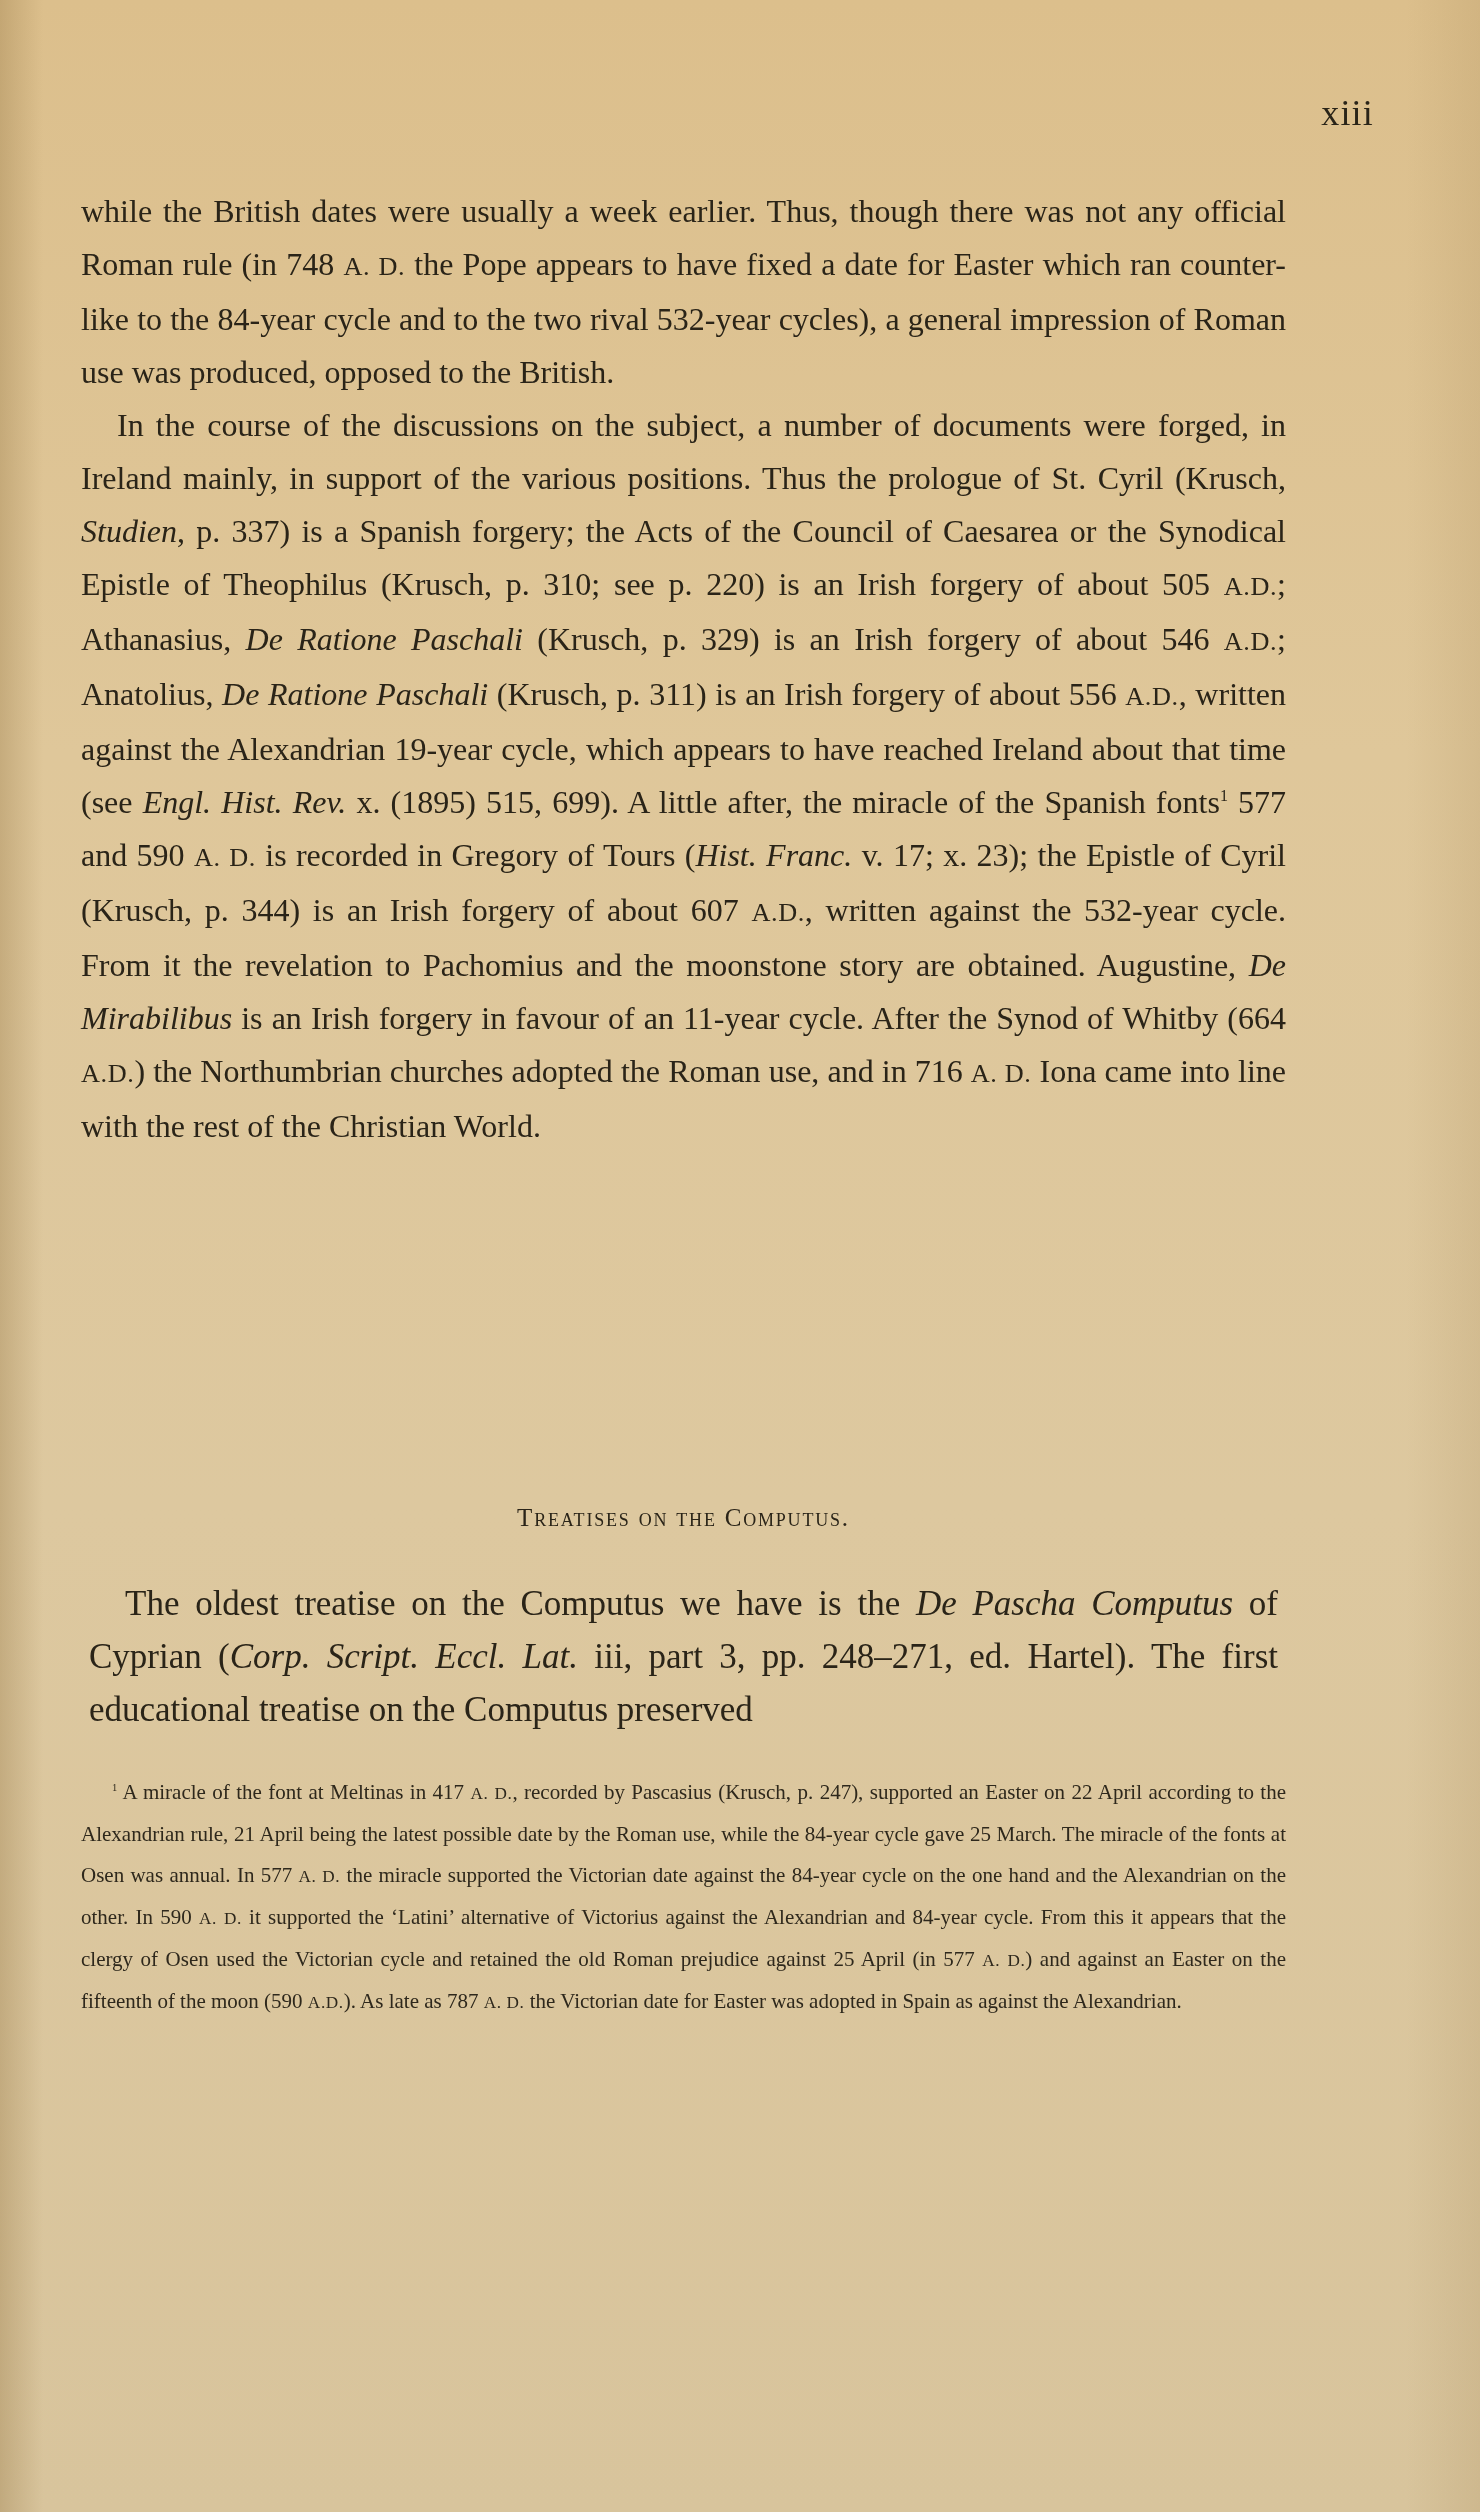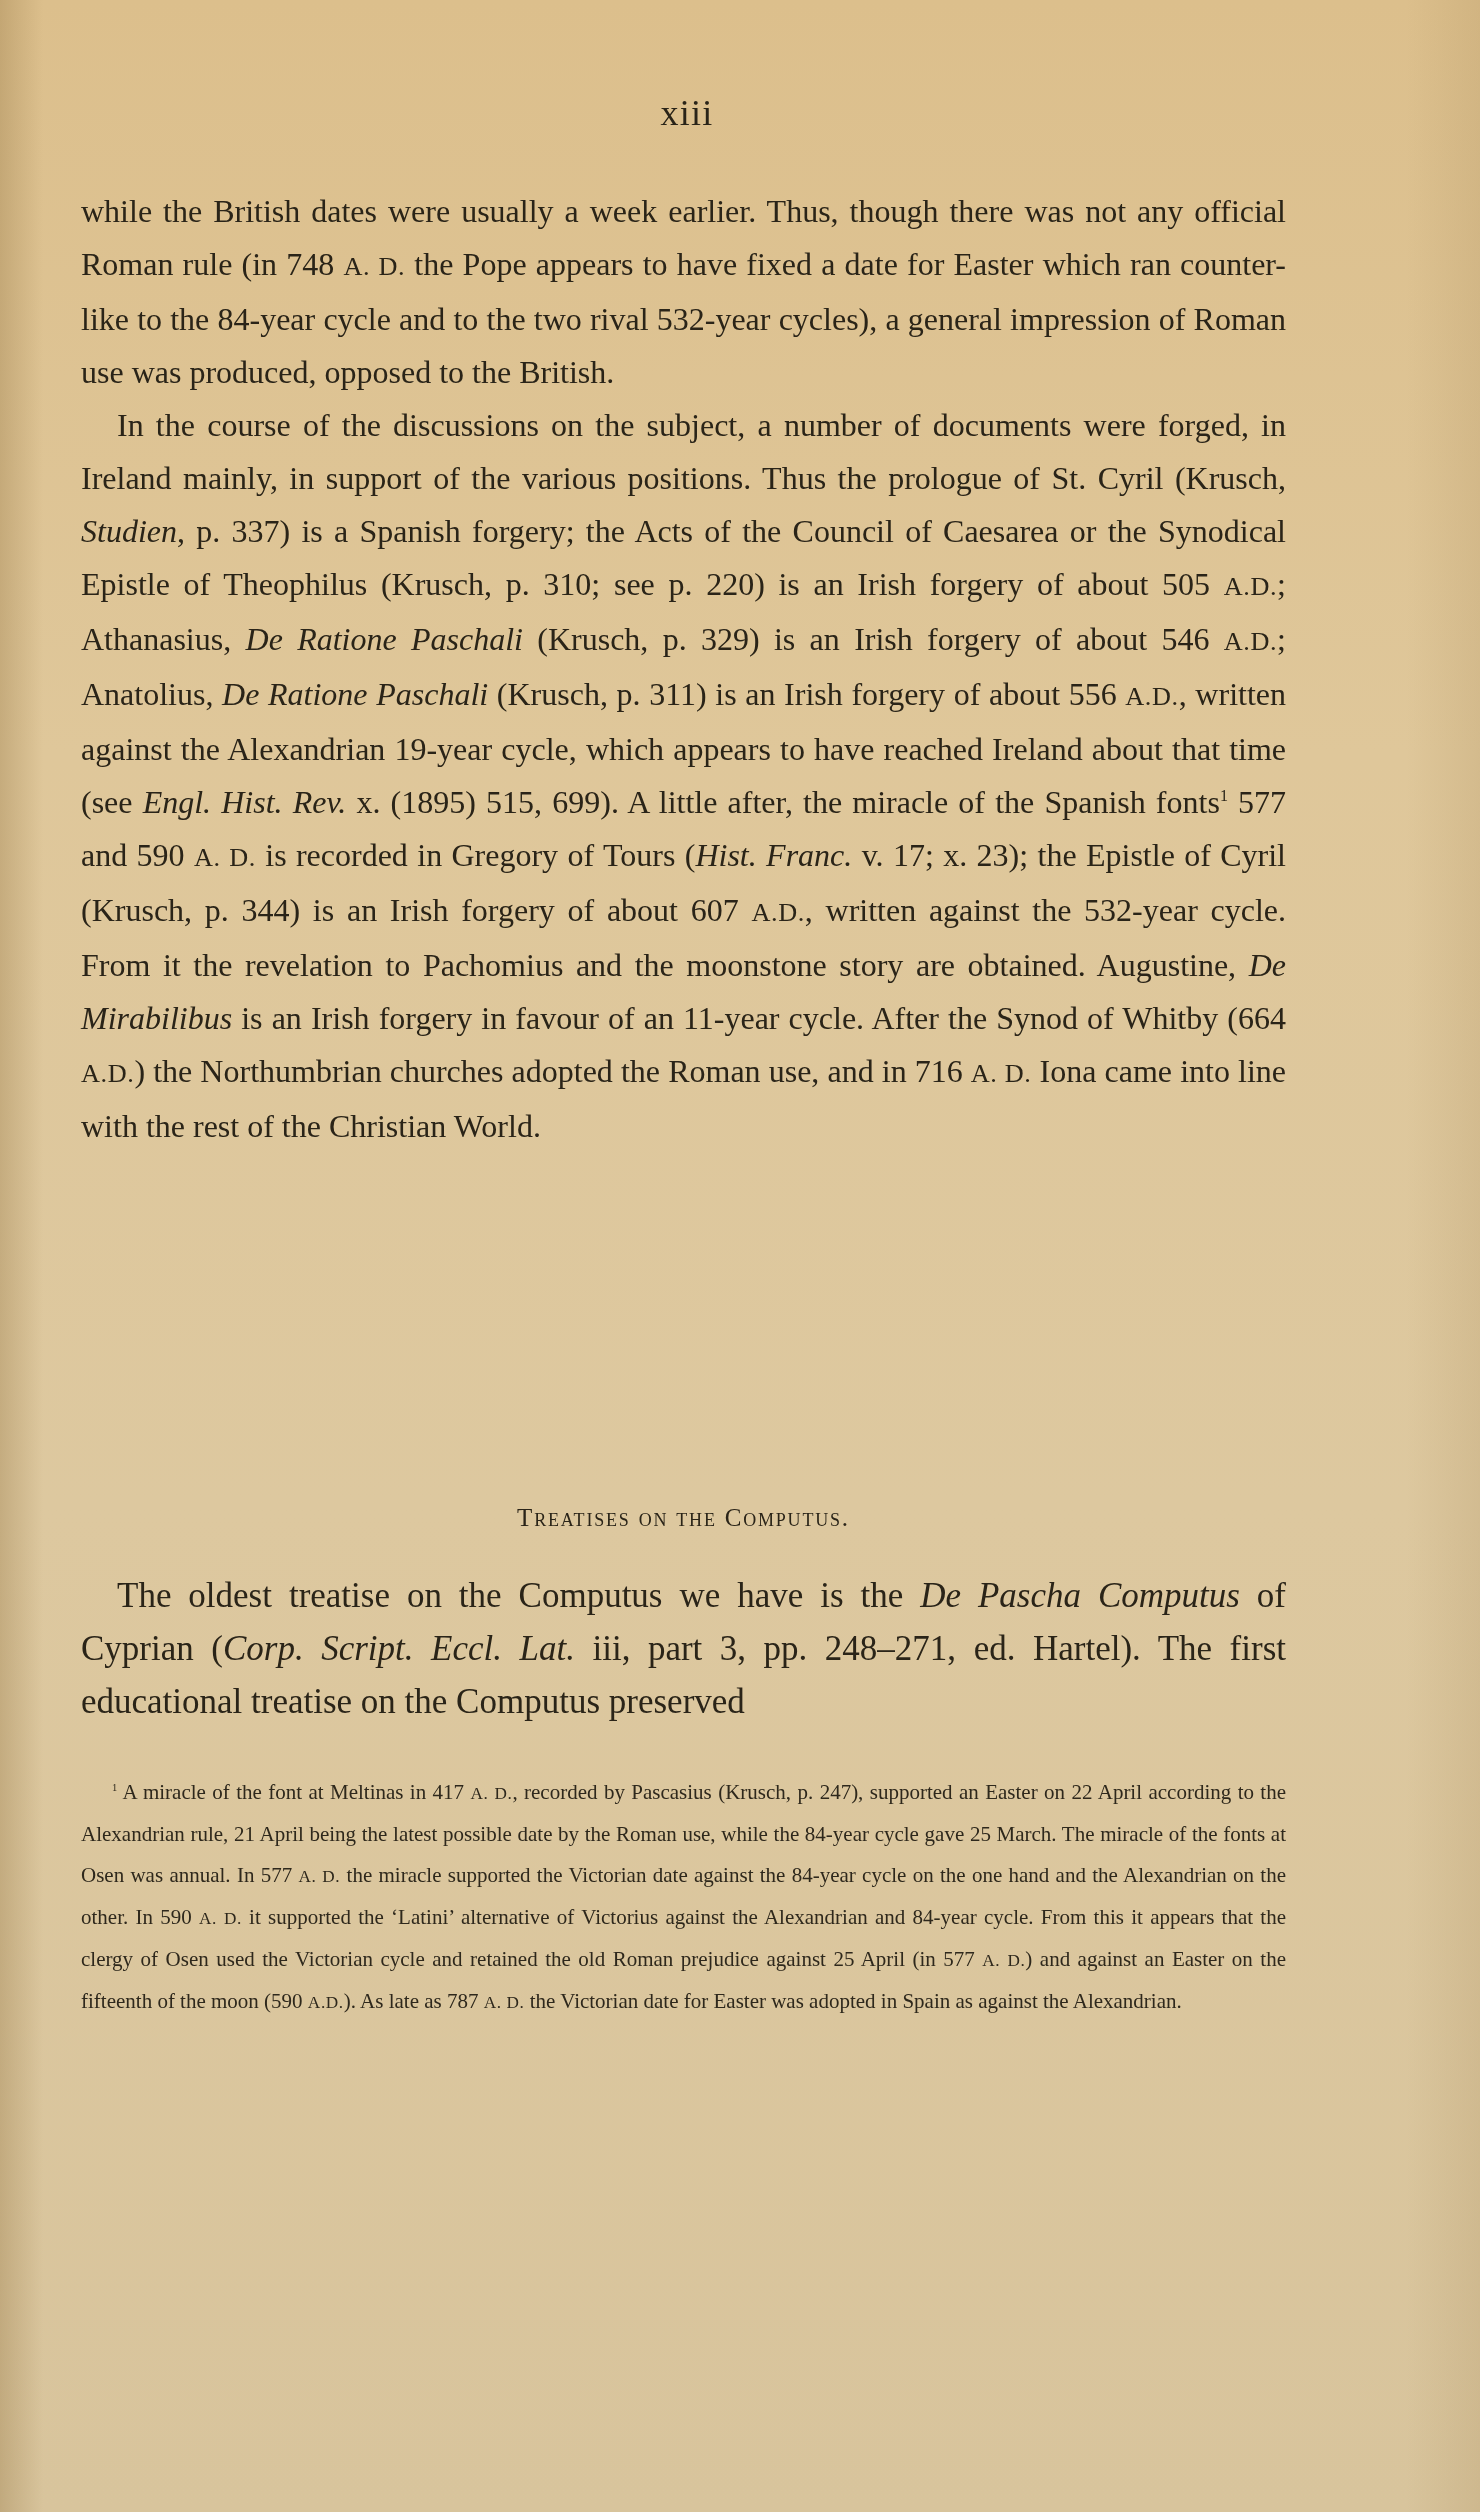--- a/index.html
+++ b/index.html
@@ -12,39 +12,39 @@
   }
   .page-shadow {
     position: absolute; left: 0; top: 0; bottom: 0; width: 43px;
     background: linear-gradient(90deg, rgba(150,120,70,0.35), rgba(150,120,70,0));
   }
   .page-shadow-right {
     position: absolute; right: 0; top: 0; bottom: 0; width: 74px;
     background: linear-gradient(270deg, rgba(160,130,80,0.18), rgba(160,130,80,0));
   }
   .page-number {
-    position: absolute; top: 92px; left: 0; width: 1374px; text-align: center;
+    position: absolute; top: 92px; left: 0; width: 1374px; text-align: right;
     font-size: 36px; letter-spacing: 1.2px;
   }
   .column { position: absolute; left: 81px; width: 1205px; }
   .body-text {
     top: 185px;
     font-size: 32px; line-height: 53px; text-align: justify;
   }
   .body-text p { margin: 0; }
   .body-text p.indent { text-indent: 36px; }
   .sc { font-variant: small-caps; font-size: 0.82em; letter-spacing: 0.6px; }
   .it { font-style: italic; }
   sup.fn { font-size: 0.5em; vertical-align: super; line-height: 0; }
   .heading {
     position: absolute; top: 1504px; left: 81px; width: 1205px; text-align: center;
     font-size: 25px; letter-spacing: 1.8px; font-variant: small-caps;
   }
   .section-text { top: 1569px; font-size: 35px; line-height: 53px; text-align: justify; }
-  .section-text p { margin: 0; text-indent: 36px; font-family: Liberation Serif, serif; }
+  .section-text p { margin: 8px; text-indent: 36px; font-family: Liberation Serif, serif; }
   .footnote {
     top: 1772px; font-size: 21px; line-height: 41px; text-align: justify; color: #2e281c;
   }
   .footnote p { margin: 0; text-indent: 31px; }
 </style>
 </head>
 <body>
 
 <div class="page-shadow"></div>
 <div class="page-shadow-right"></div>

